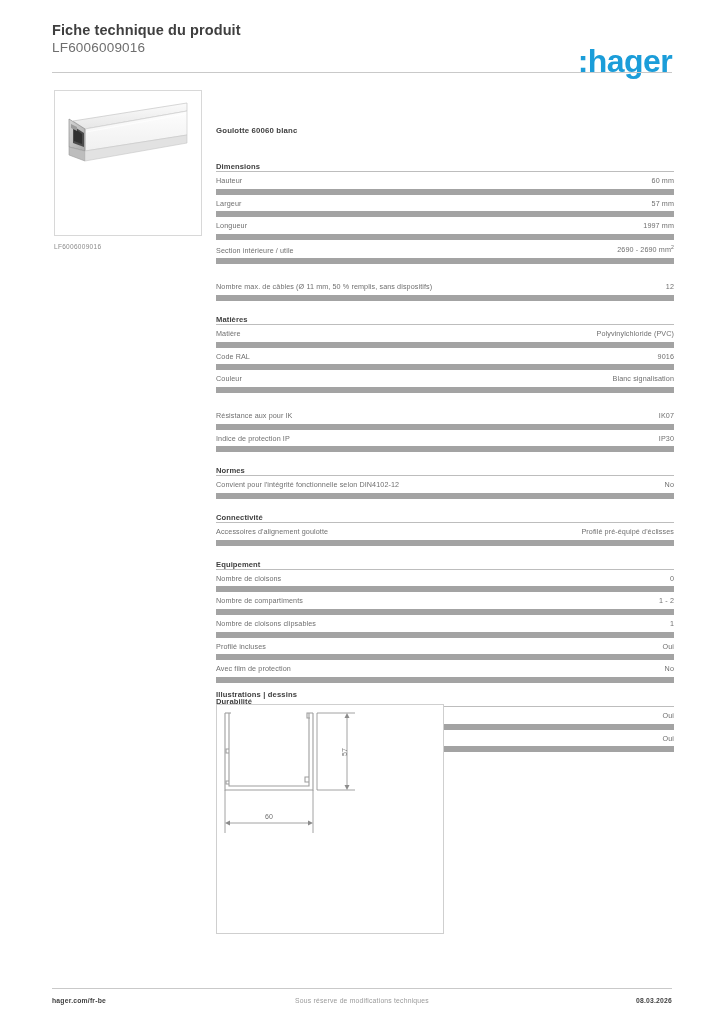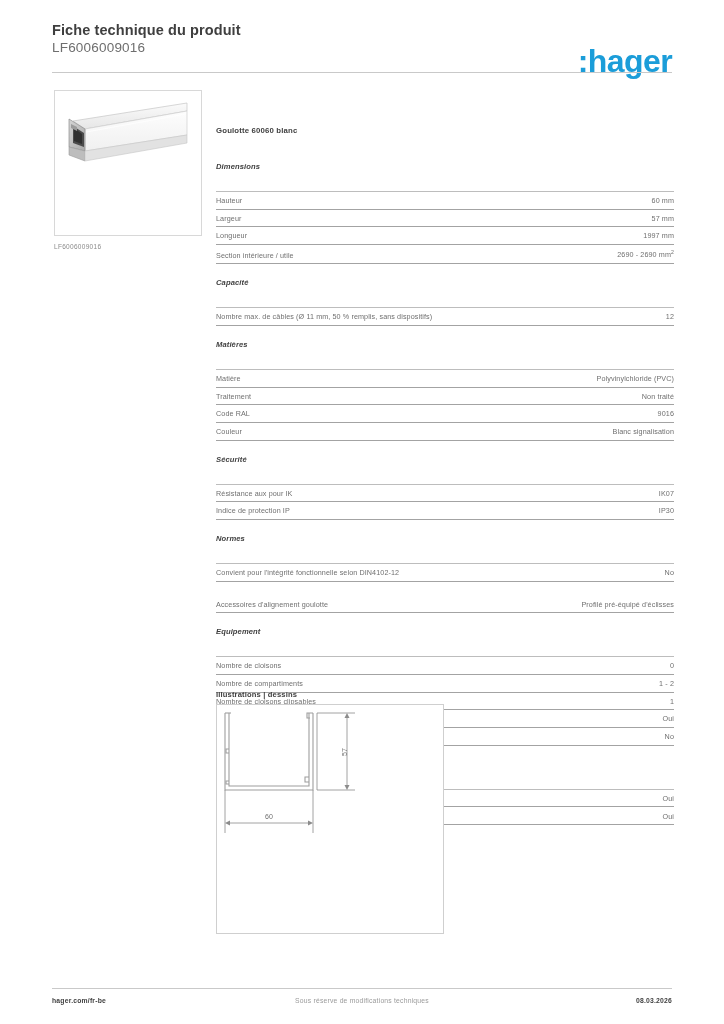--- a/index.html
+++ b/index.html
@@ -105,32 +105,31 @@
     color: #3f3f3f;
     letter-spacing: 0.15px;
     margin-bottom: 21px;
   }
   .group { margin-bottom: 14px; }
   .group-heading {
     font-size: 7.6px;
     font-weight: bold;
     color: #3f3f3f;
     letter-spacing: 0.1px;
-    padding-bottom: 20px;
+    padding-bottom: 0;
     border-bottom: 1px solid #bdbdbd;
-    font-style: italic;
   }
   .row {
     display: flex;
     justify-content: space-between;
     align-items: baseline;
     font-size: 7.2px;
     color: #6f6f6f;
     padding: 4.1px 0 3.6px 0;
-    border-bottom: 1px solid #a3a3a3;
+    border-bottom: 6px solid #a3a3a3;
     letter-spacing: 0.1px;
   }
   .row-label { white-space: nowrap; }
   .row-value { white-space: nowrap; text-align: right; }
   .row sup { font-size: 5.2px; vertical-align: super; }
 
   
   .illus-heading {
     position: absolute;
     left: 216px; top: 690px;
@@ -252,64 +251,59 @@
           <div class="row">
             <span class="row-label">Longueur</span>
             <span class="row-value">1997 mm</span>
           </div>
           <div class="row">
             <span class="row-label">Section intérieure / utile</span>
             <span class="row-value"><span>2690 - 2690 mm</span><sup>2</sup></span>
           </div>
         </div>
         <div class="group">
-          <div class="group-heading">Capacité</div>
           <div class="row">
             <span class="row-label">Nombre max. de câbles (Ø 11 mm, 50 % remplis, sans dispositifs)</span>
             <span class="row-value">12</span>
           </div>
         </div>
         <div class="group">
           <div class="group-heading">Matières</div>
           <div class="row">
             <span class="row-label">Matière</span>
             <span class="row-value">Polyvinylchloride (PVC)</span>
           </div>
           <div class="row">
-            <span class="row-label">Traitement</span>
-            <span class="row-value">Non traité</span>
-          </div>
-          <div class="row">
             <span class="row-label">Code RAL</span>
             <span class="row-value">9016</span>
           </div>
           <div class="row">
             <span class="row-label">Couleur</span>
             <span class="row-value">Blanc signalisation</span>
           </div>
         </div>
         <div class="group">
-          <div class="group-heading">Sécurité</div>
           <div class="row">
             <span class="row-label">Résistance aux pour IK</span>
             <span class="row-value">IK07</span>
           </div>
           <div class="row">
             <span class="row-label">Indice de protection IP</span>
             <span class="row-value">IP30</span>
           </div>
         </div>
         <div class="group">
           <div class="group-heading">Normes</div>
           <div class="row">
             <span class="row-label">Convient pour l'intégrité fonctionnelle selon DIN4102-12</span>
             <span class="row-value">No</span>
           </div>
         </div>
         <div class="group">
+          <div class="group-heading">Connectivité</div>
           <div class="row">
             <span class="row-label">Accessoires d'alignement goulotte</span>
             <span class="row-value">Profilé pré-équipé d'éclisses</span>
           </div>
         </div>
         <div class="group">
           <div class="group-heading">Equipement</div>
           <div class="row">
             <span class="row-label">Nombre de cloisons</span>
             <span class="row-value">0</span>

